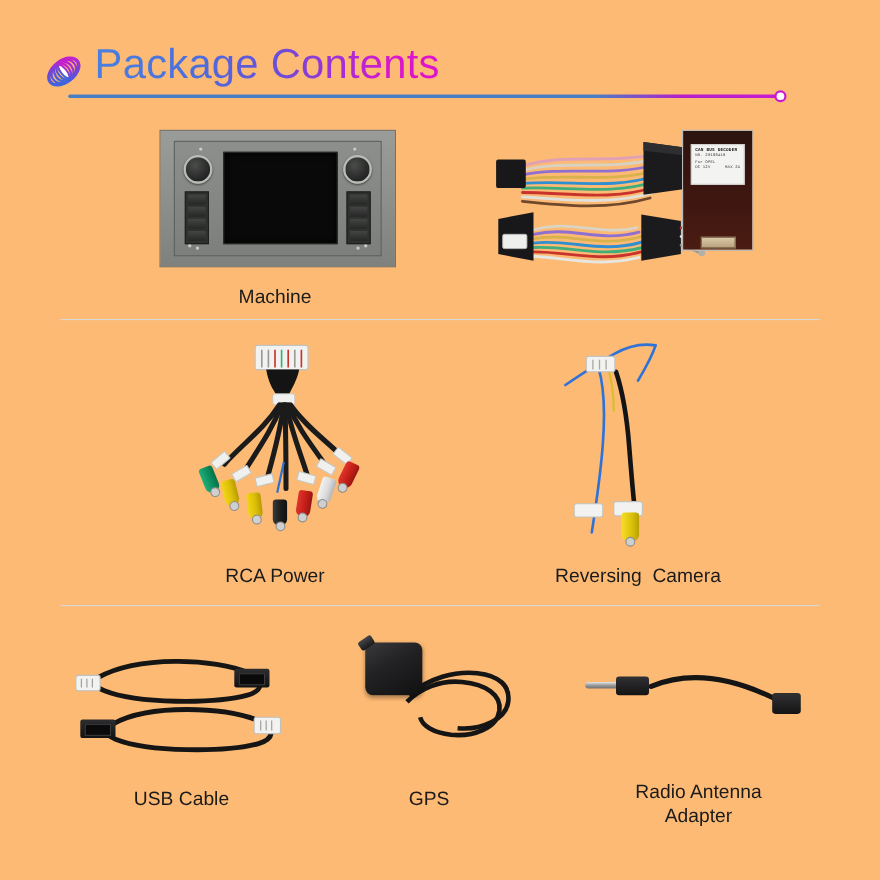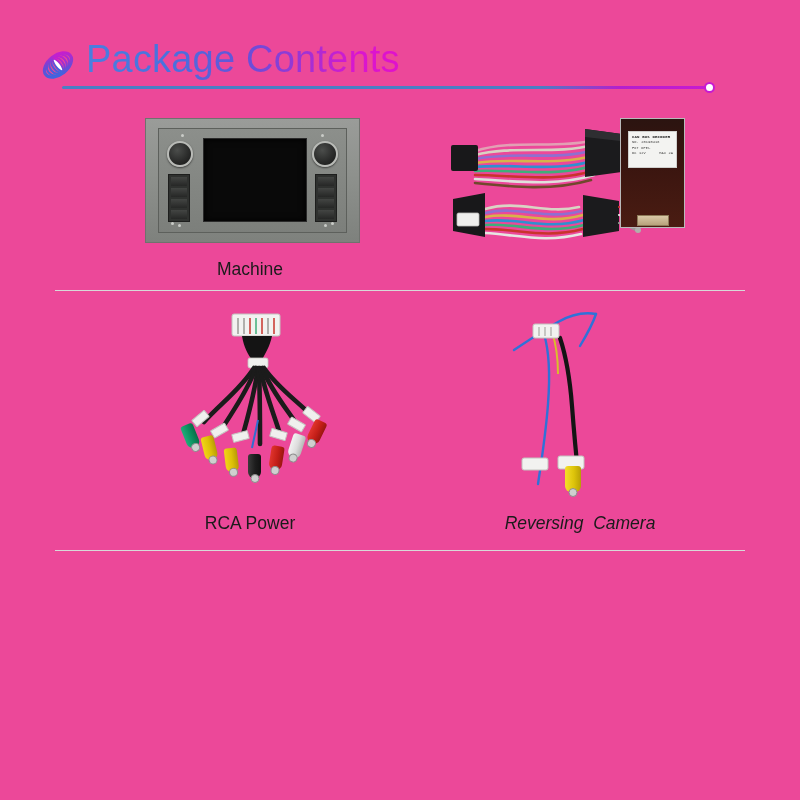--- a/index.html
+++ b/index.html
@@ -2,21 +2,21 @@
 <html><head>
 <meta charset="utf-8">
 <style>
   * { box-sizing: border-box; margin: 0; padding: 0; }
   html, body {
     width: 800px; height: 800px;
     background: #ffffff;
     font-family: "Liberation Sans", sans-serif;
     overflow: hidden;
   }
-  .page { position: relative; width: 800px; height: 800px; background: #ec4899; padding-left: 40px; }
+  .page { position: relative; width: 800px; height: 800px; background: #fdba74; padding-left: 40px; }
 
   
   .header { position: absolute; left: 0; top: 0; width: 800px; height: 110px; }
   .logo-mark {
     position: absolute; left: 34px; top: 44px; width: 48px; height: 42px;
   }
   .title {
     position: absolute; left: 86px; top: 38px;
     font-size: 38px; font-weight: 400; letter-spacing: 0.2px;
     background: linear-gradient(90deg,#4a7fe0 0%, #4a70dd 28%, #6a4fd8 52%, #a031d4 70%, #d916cf 86%, #e011cc 100%);
@@ -338,25 +338,72 @@
           <rect x="58" y="148" width="26" height="13" rx="2" fill="#f2f2f0" stroke="#c2c2be" stroke-width="1"></rect>
           <path d="M76 162 C76 166 77 170 78 173" fill="none" stroke="#141414" stroke-width="3.4"></path>
           <g stroke="#d8bf2a" stroke-width="1.6">
             <line x1="72" y1="166" x2="80" y2="166"></line>
             <line x1="72" y1="170" x2="80" y2="170"></line>
             <line x1="72" y1="174" x2="80" y2="174"></line>
           </g>
         </svg>
         <div class="rca rca-ylsm" style="left:65px;top:158px;width:16px;height:26px;"></div>
       </div>
-      <div class="caption" style="top:212px;font-style:italic;">Reversing  Camera</div>
+      <div class="caption" style="top:212px;">Reversing  Camera</div>
     </div>
   </div>
 
   <div class="divider" style="top:550px;"></div>
 
   <div class="row" style="top:560px;height:230px;">
 
-
-
+    <div class="cell" style="left:40px;top:0;width:250px;height:230px;">
+      <div class="art" style="left:15px;top:28px;width:215px;height:115px;">
+        <svg width="215" height="115" viewBox="0 0 215 115">
+          <path d="M34 28 C70 8 140 10 172 24 C186 30 184 40 170 44 C140 52 70 52 40 40 C28 35 28 31 34 28 Z" fill="none" stroke="#151515" stroke-width="4.4"></path>
+          <rect x="14" y="26" width="22" height="14" rx="2" fill="#f2f2f0" stroke="#c0c0bc" stroke-width="1"></rect>
+          <g stroke="#a0a09c" stroke-width="1.1">
+            <line x1="19" y1="29" x2="19" y2="37"></line>
+            <line x1="24" y1="29" x2="24" y2="37"></line>
+            <line x1="29" y1="29" x2="29" y2="37"></line>
+          </g>
+          <path d="M48 70 C80 52 150 54 182 68 C196 74 194 84 180 88 C150 96 80 96 50 84 C38 79 40 74 48 70 Z" fill="none" stroke="#151515" stroke-width="4.4"></path>
+          <rect x="176" y="64" width="24" height="15" rx="2" fill="#f2f2f0" stroke="#c0c0bc" stroke-width="1"></rect>
+          <g stroke="#a0a09c" stroke-width="1.1">
+            <line x1="182" y1="67" x2="182" y2="76"></line>
+            <line x1="187" y1="67" x2="187" y2="76"></line>
+            <line x1="192" y1="67" x2="192" y2="76"></line>
+          </g>
+        </svg>
+        <div class="usb-a" style="left:158px;top:20px;"></div>
+        <div class="usb-a" style="left:18px;top:66px;"></div>
+      </div>
+      <div class="caption" style="top:155px;">USB Cable</div>
+    </div>
+
+    <div class="cell" style="left:290px;top:0;width:200px;height:230px;">
+      <div class="art" style="left:20px;top:10px;width:160px;height:130px;">
+        <svg width="160" height="130" viewBox="0 0 160 130">
+          <path d="M60 68 C72 56 90 48 110 50 C132 52 146 62 144 76 C142 92 120 100 100 98 C84 96 74 90 72 82" fill="none" stroke="#151515" stroke-width="4.2"></path>
+          <path d="M62 62 C80 46 104 40 124 42 C144 44 154 54 152 68 C150 84 128 94 106 92" fill="none" stroke="#151515" stroke-width="4.2"></path>
+          <path d="M55 58 C58 50 62 44 70 38" fill="none" stroke="#151515" stroke-width="4"></path>
+        </svg>
+        <div class="gps-puck" style="left:22px;top:14px;"></div>
+        <div class="gps-stub" style="left:16px;top:10px;transform:rotate(-34deg);"></div>
+      </div>
+      <div class="caption" style="top:155px;">GPS</div>
+    </div>
+
+    <div class="cell" style="left:500px;top:0;width:270px;height:230px;">
+      <div class="art" style="left:30px;top:40px;width:215px;height:70px;">
+        <svg width="215" height="70" viewBox="0 0 215 70">
+          <path d="M62 24 C100 8 140 18 176 36" fill="none" stroke="#151515" stroke-width="4.6" stroke-linecap="round"></path>
+        </svg>
+        <div class="ant-pin" style="left:2px;top:20px;"></div>
+        <div class="ant-barrel" style="left:30px;top:15px;"></div>
+        <div class="ant-sock" style="left:172px;top:30px;"></div>
+      </div>
+      <div class="caption" style="top:148px;">Radio Antenna
+Adapter</div>
+    </div>
   </div>
 
 </div>
 
 </body></html>

